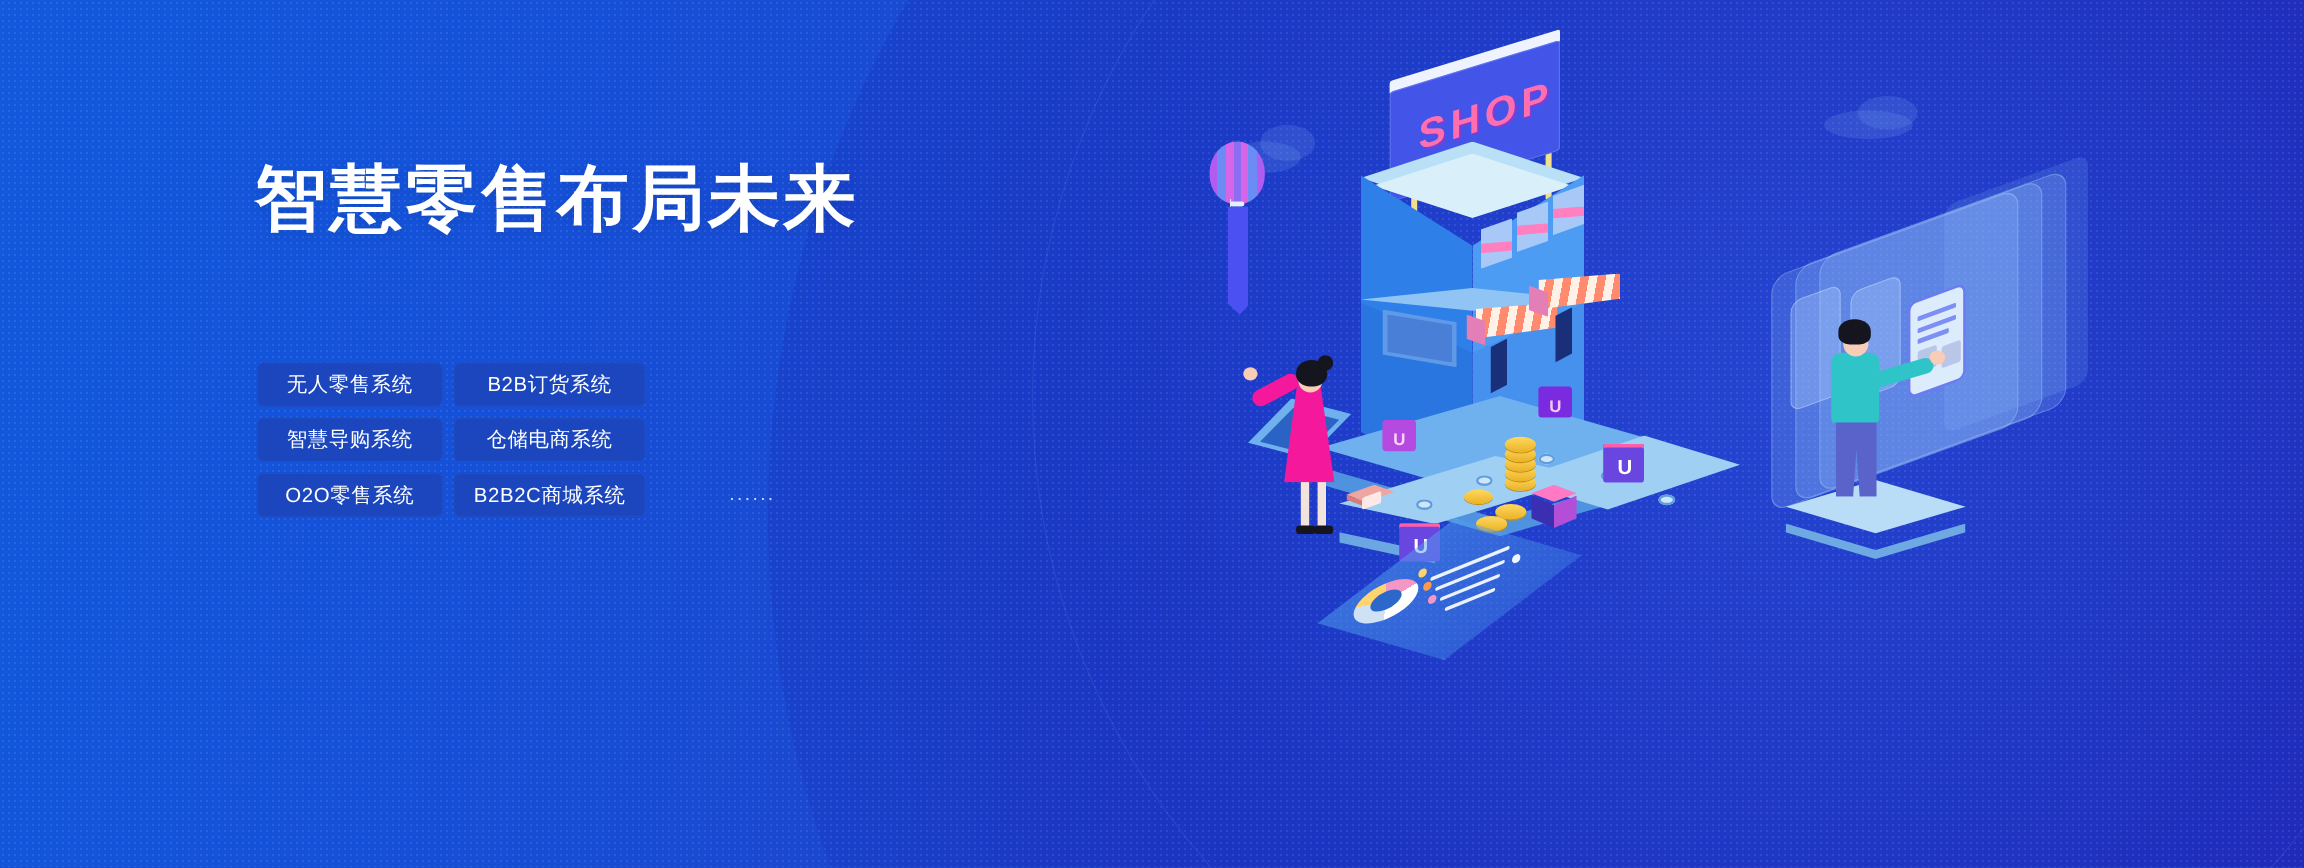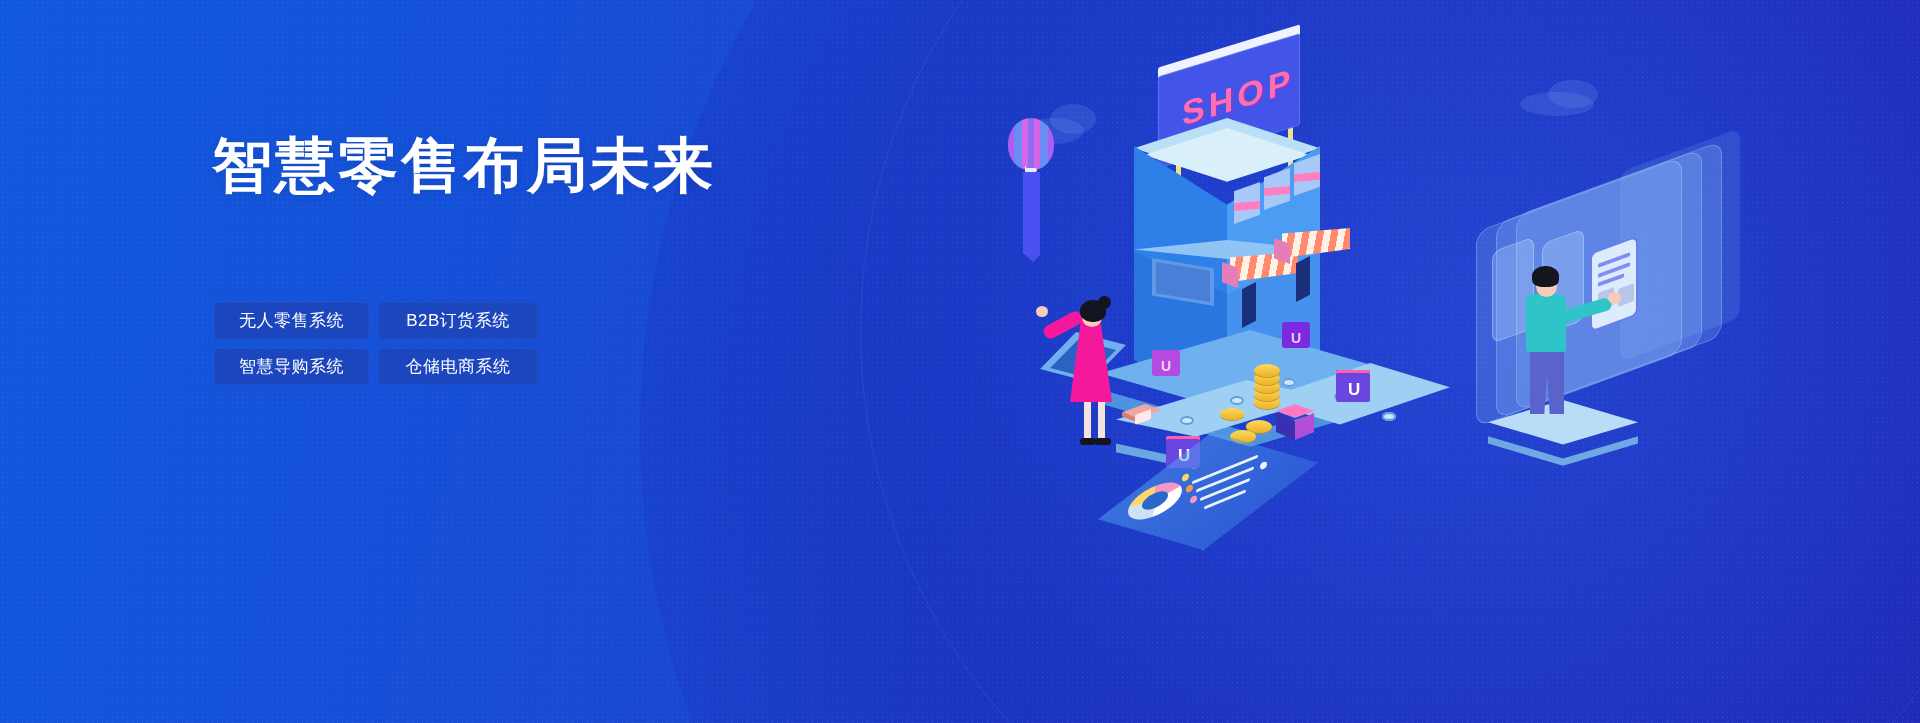--- a/index.html
+++ b/index.html
@@ -220,20 +220,25 @@
 
   <div class="tags">
     <div class="tag-row">
       <div class="tag">无人零售系统</div>
       <div class="tag wide">B2B订货系统</div>
     </div>
     <div class="tag-row">
       <div class="tag">智慧导购系统</div>
       <div class="tag wide">仓储电商系统</div>
     </div>
+    <div class="tag-row">
+      <div class="tag">O2O零售系统</div>
+      <div class="tag wide">B2B2C商城系统</div>
+      <div class="tag wide ghost">......</div>
+    </div>
   </div>
 
   <div class="illus">
 
     <div class="iso balloon"></div>
     <div class="iso balloon-rope"></div>
     <div class="iso balloon-neck"></div>
     <div class="iso balloon-banner"></div>
 
     <div class="side-panel"></div>

